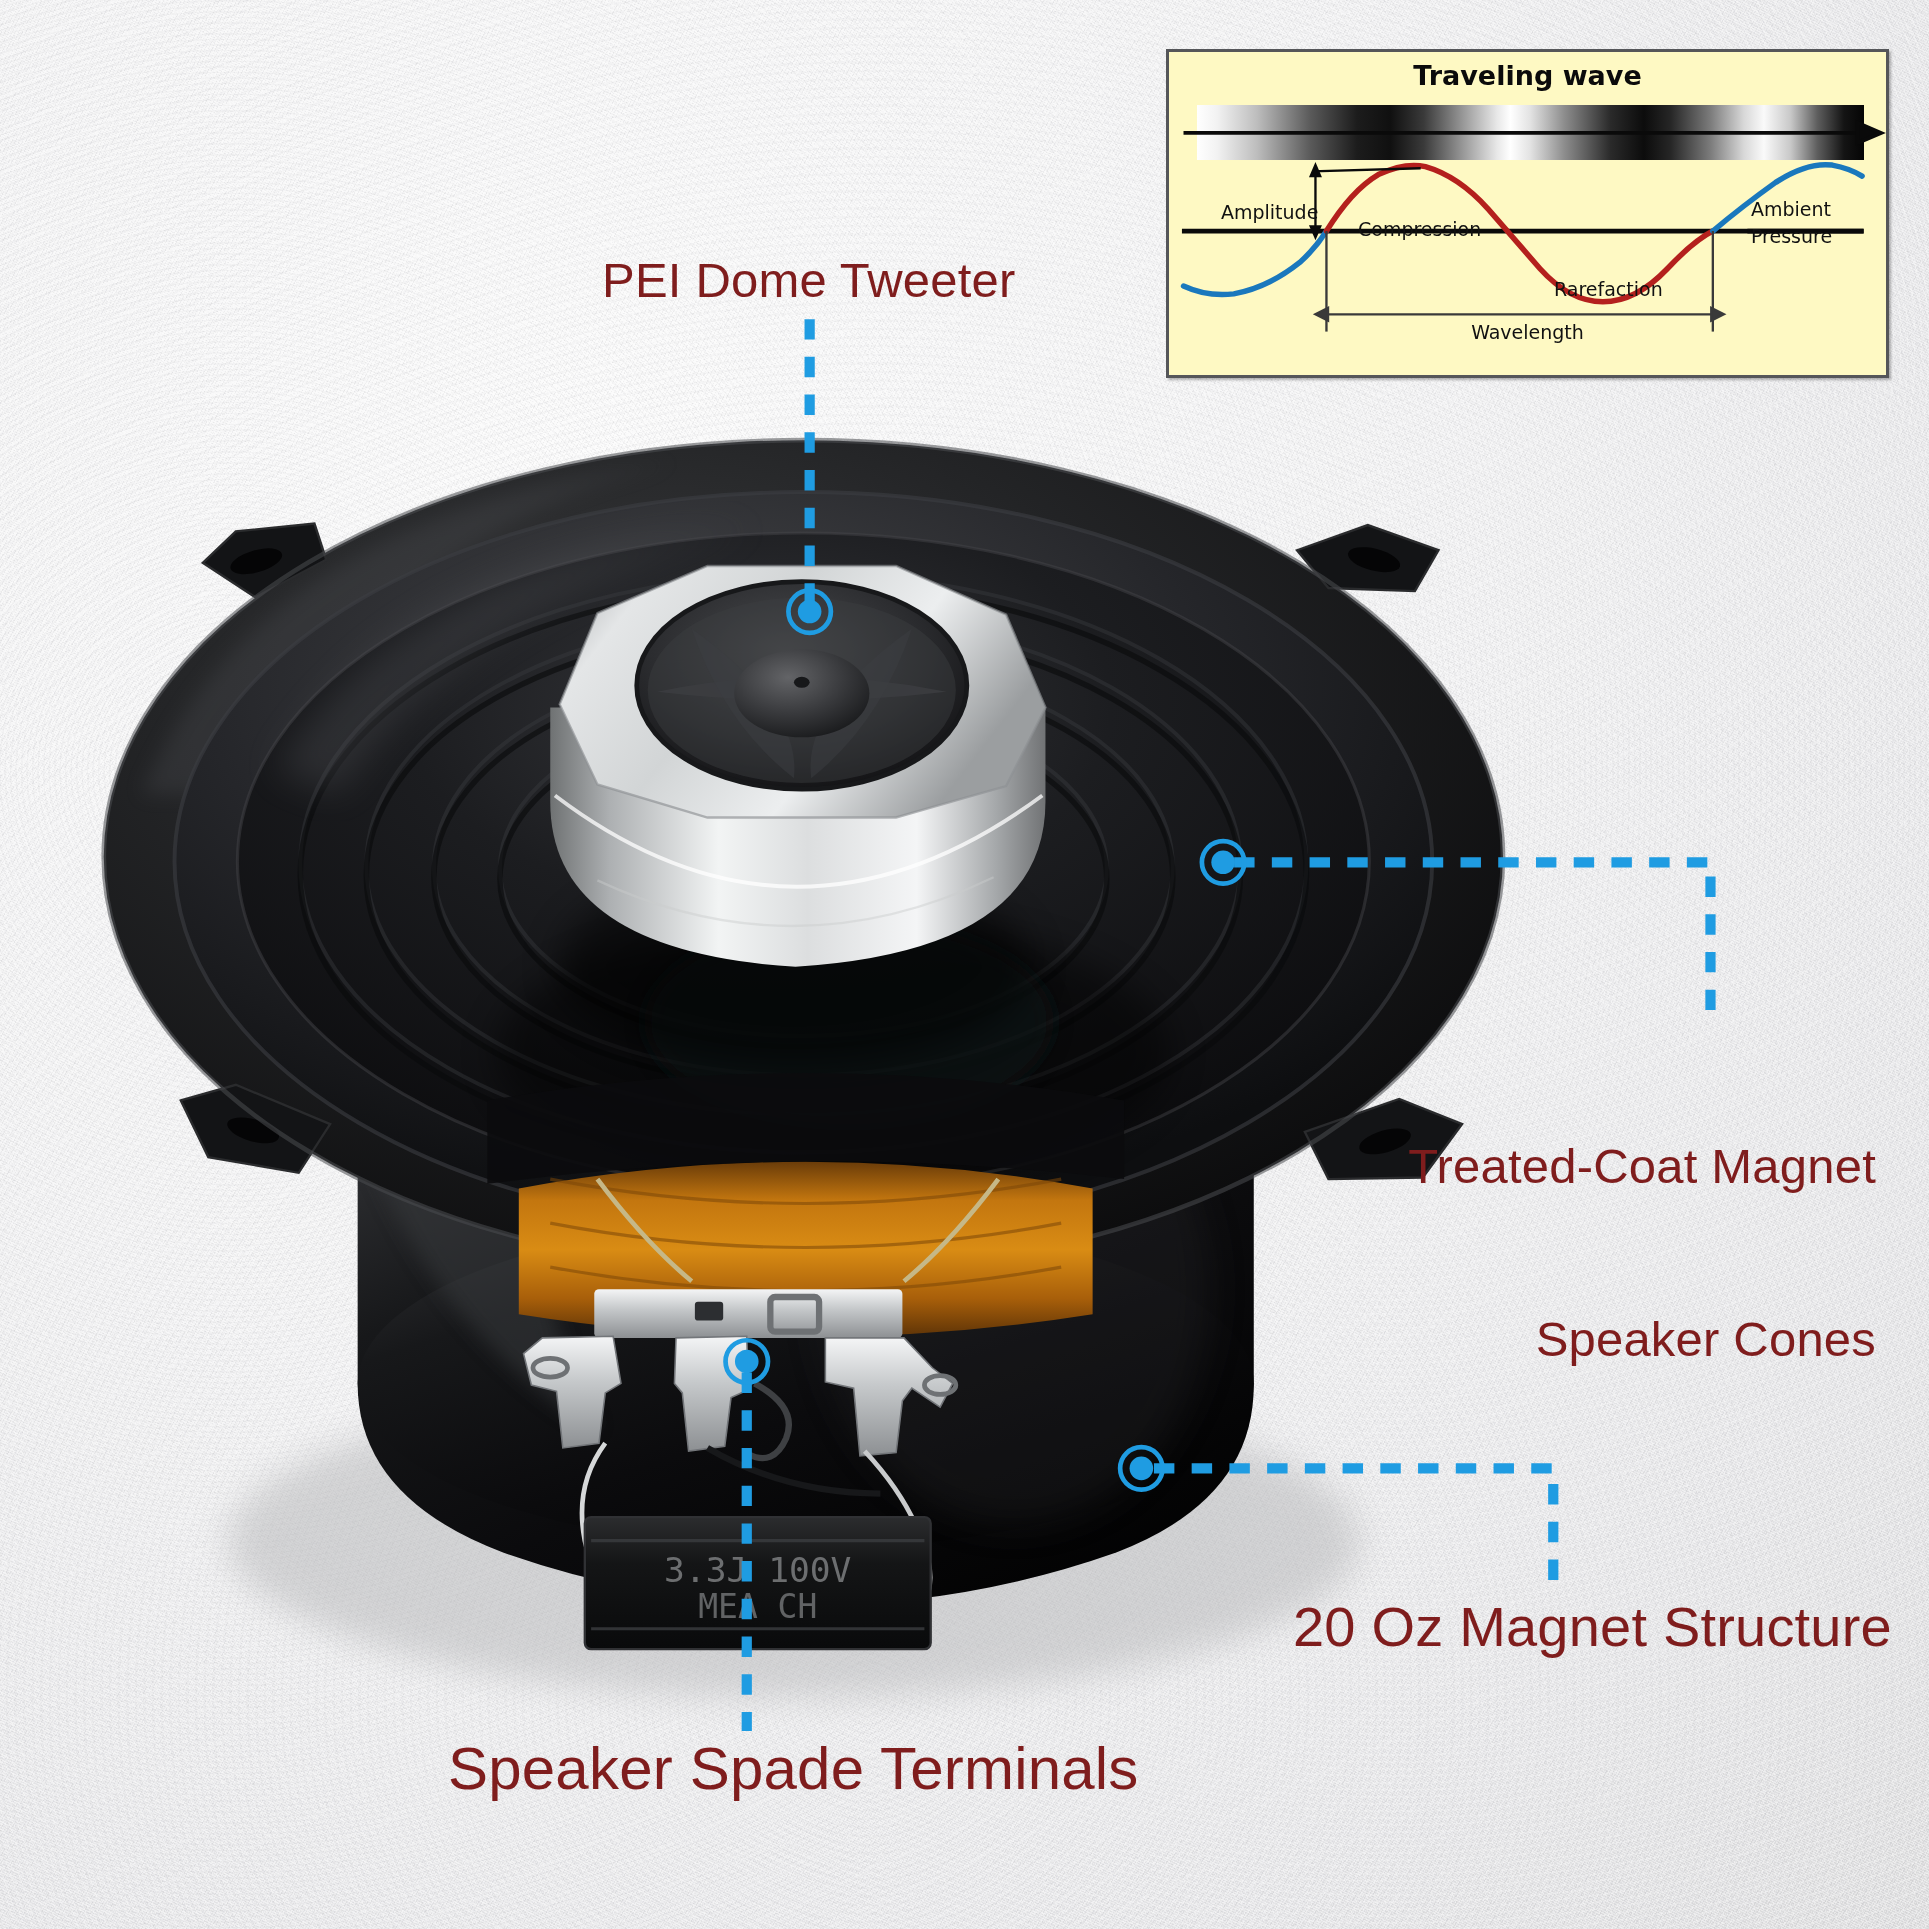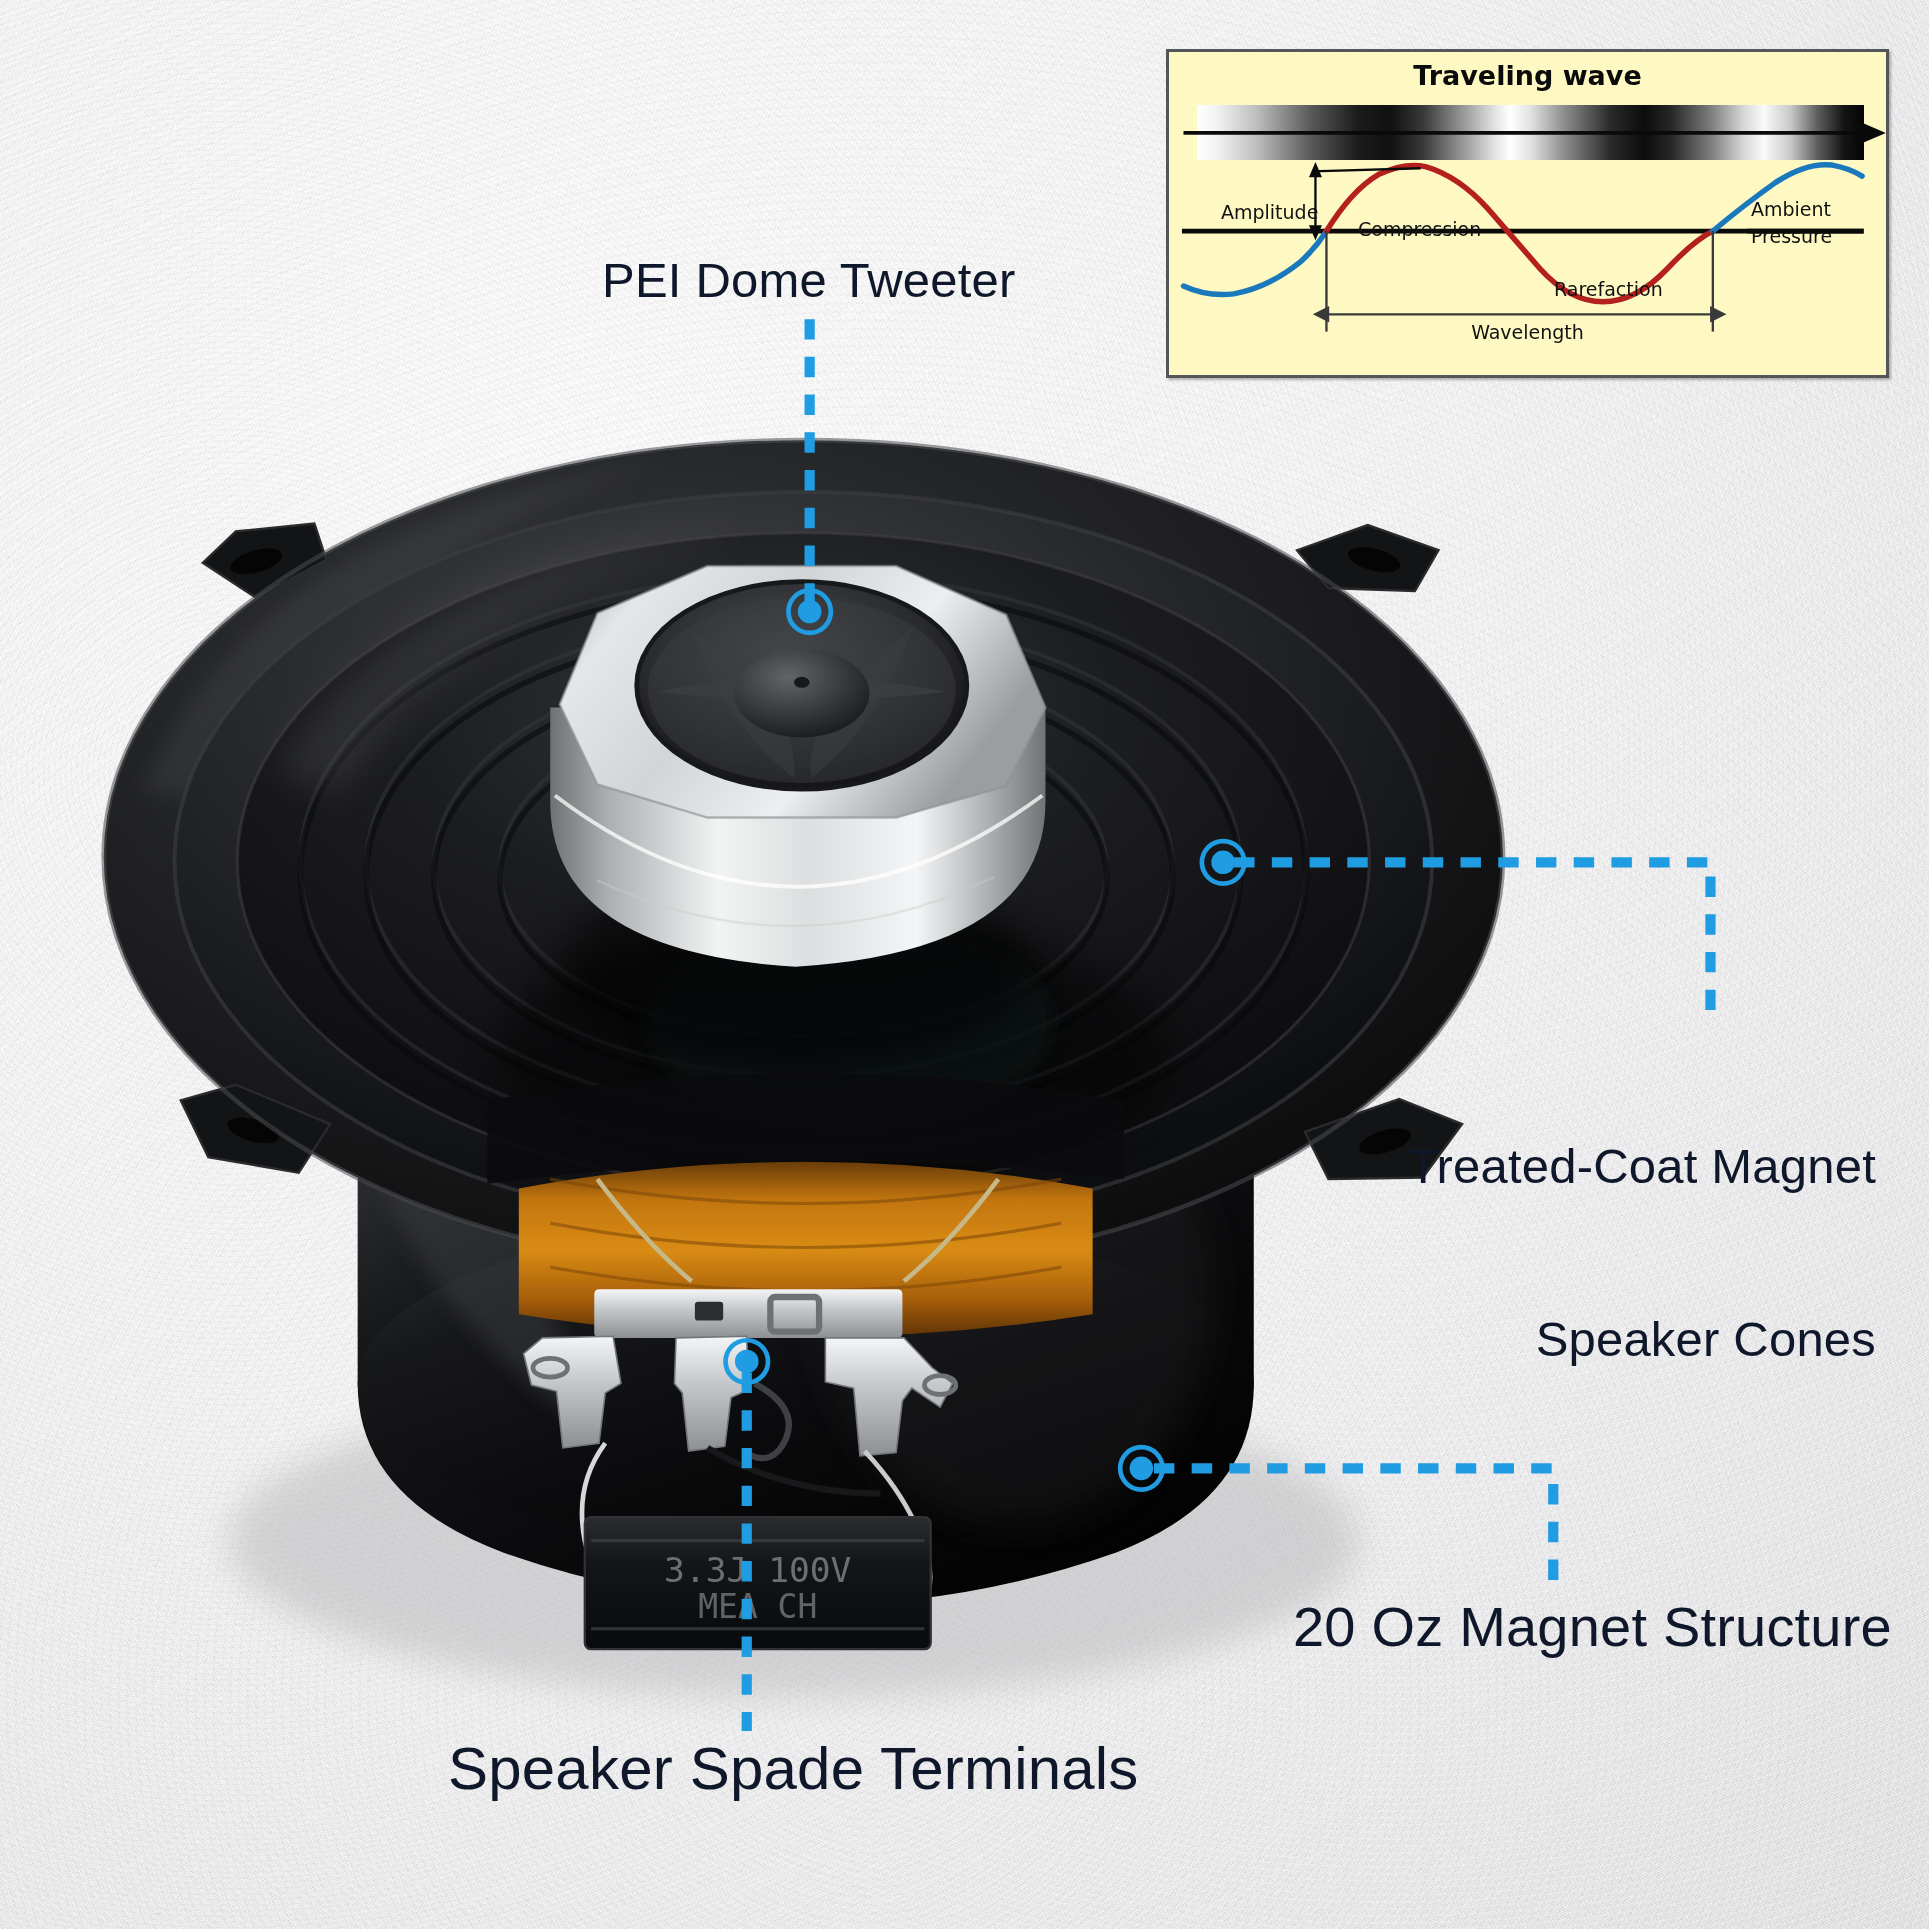--- a/index.html
+++ b/index.html
@@ -23,21 +23,21 @@
   }
   #bg:after{
     content:"";position:absolute;inset:0;opacity:.38;
     background-image:
       repeating-radial-gradient(circle at 12% 40%, rgba(170,170,175,.18) 0 1.6px, rgba(0,0,0,0) 1.6px 5.5px),
       repeating-radial-gradient(circle at 72% 18%, rgba(255,255,255,.5) 0 1.6px, rgba(0,0,0,0) 1.6px 7px),
       repeating-radial-gradient(circle at 45% 88%, rgba(165,165,170,.15) 0 2.4px, rgba(0,0,0,0) 2.4px 8.6px);
   }
 
   
-  .lbl{position:absolute;color:#0f172a;font-weight:300;letter-spacing:0.2px;
+  .lbl{position:absolute;color:#7f1d1d;font-weight:300;letter-spacing:0.2px;
        font-family:"Liberation Sans","DejaVu Sans",sans-serif;white-space:pre;line-height:1.18;}
   #lbl-tweeter{left:602px;top:252px;font-size:49px;}
   #lbl-cone{right:53px;top:1022px;font-size:49px;text-align:right;}
   #lbl-magnet{left:1293px;top:1594px;font-size:56px;}
   #lbl-terminals{left:448px;top:1734px;font-size:60px;}
 
   svg.layer{position:absolute;left:0;top:0;width:1929px;height:1929px;pointer-events:none;}
 
   
   #wave-box{position:absolute;left:1166px;top:49px;width:723px;height:329px;

